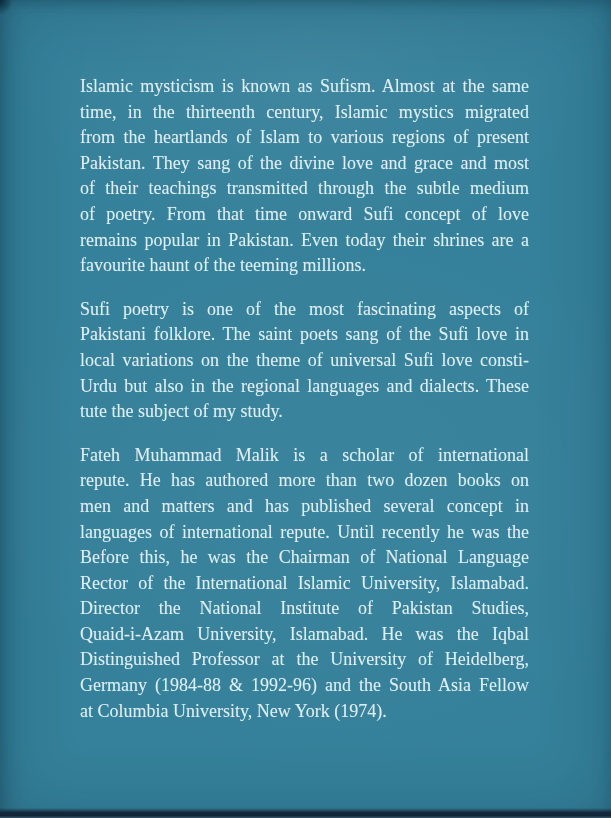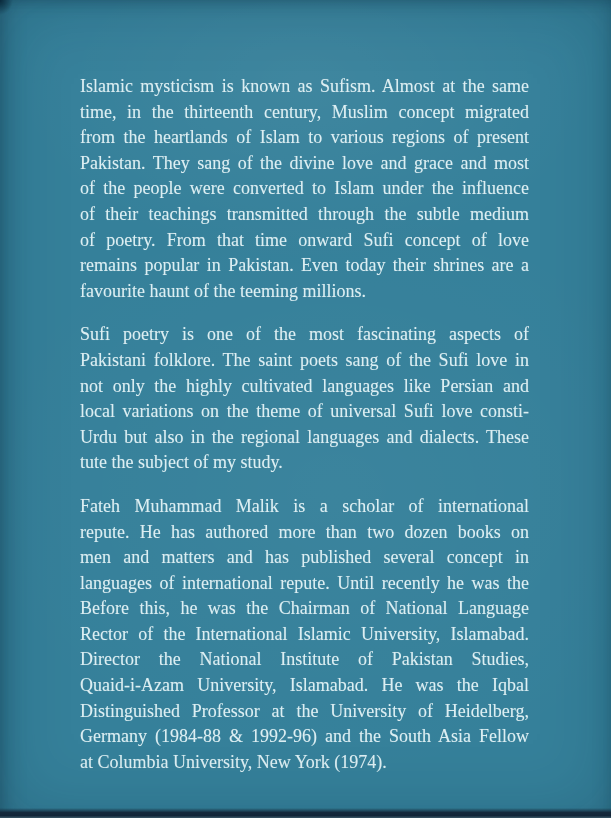--- a/index.html
+++ b/index.html
@@ -77,33 +77,31 @@
     text-align-last: left;
   }
 </style>
 </head>
 <body>
 
 <div id="screen" style="background-color: rgb(53, 128, 154);">
   <div class="text-block" style="color: rgb(220, 238, 242);">
       <div class="paragraph">
         <div class="line">Islamic mysticism is known as Sufism.  Almost at the same</div>
-        <div class="line">time, in the thirteenth century, Muslim concept migrated</div>
+        <div class="line">time, in the thirteenth century, Islamic mystics migrated</div>
         <div class="line">from the heartlands of Islam to various regions of present</div>
         <div class="line">Pakistan. They sang of the divine love and grace and most</div>
-        <div class="line">of the people were converted to Islam under the influence</div>
         <div class="line">of their teachings transmitted through the subtle medium</div>
         <div class="line">of poetry. From that time onward Sufi concept of love</div>
         <div class="line">remains popular in Pakistan. Even today their shrines are a</div>
         <div class="line last">favourite haunt of the teeming millions.</div>
       </div>
       <div class="paragraph">
         <div class="line">Sufi poetry is one of the most fascinating aspects of</div>
         <div class="line">Pakistani folklore. The saint poets sang of the Sufi love in</div>
-        <div class="line">not only the highly cultivated languages like Persian and</div>
         <div class="line">local variations on the theme of universal Sufi love consti-</div>
         <div class="line">Urdu but also in the regional languages and dialects. These</div>
         <div class="line last">tute the subject of my study.</div>
       </div>
       <div class="paragraph">
         <div class="line">Fateh Muhammad Malik is a scholar of international</div>
         <div class="line">repute. He has authored more than two dozen books on</div>
         <div class="line">men and matters and has published several concept in</div>
         <div class="line">languages of international repute. Until recently he was the</div>
         <div class="line">Before this, he was the Chairman of National Language</div>

